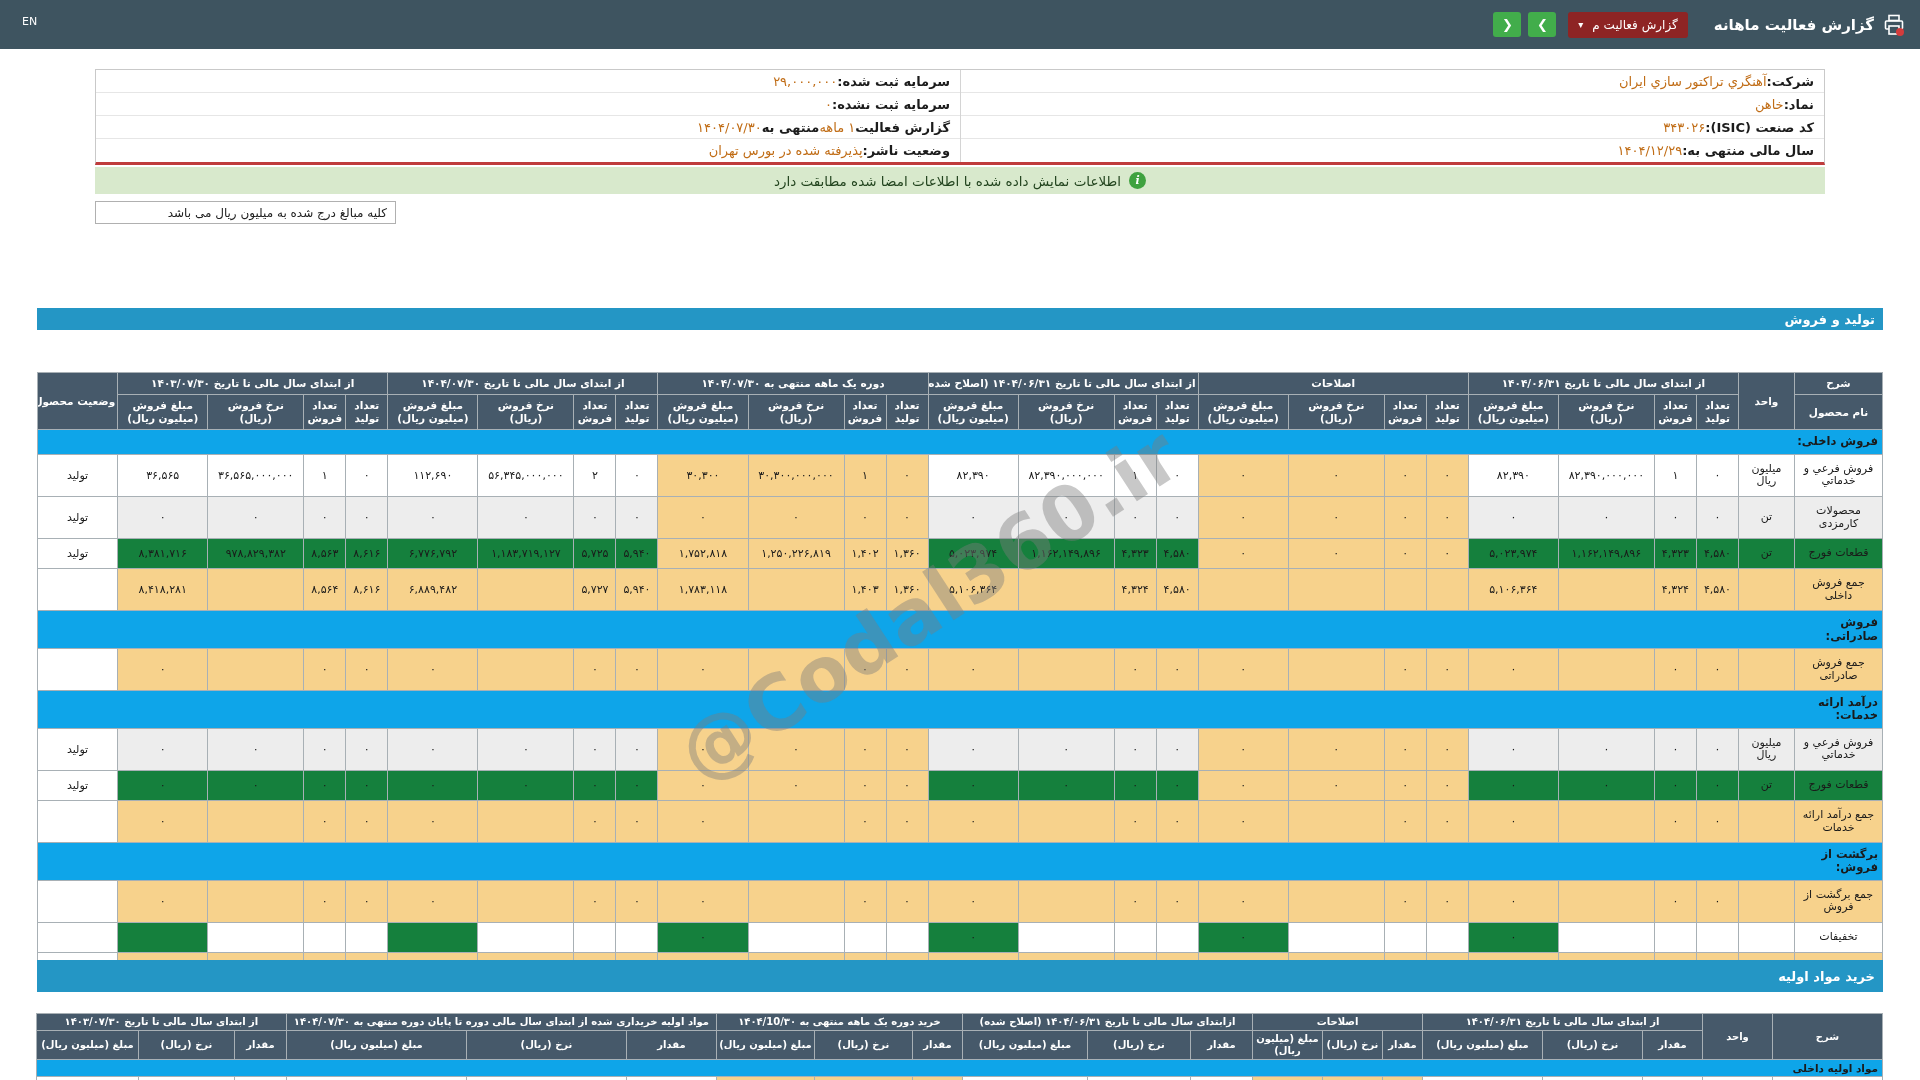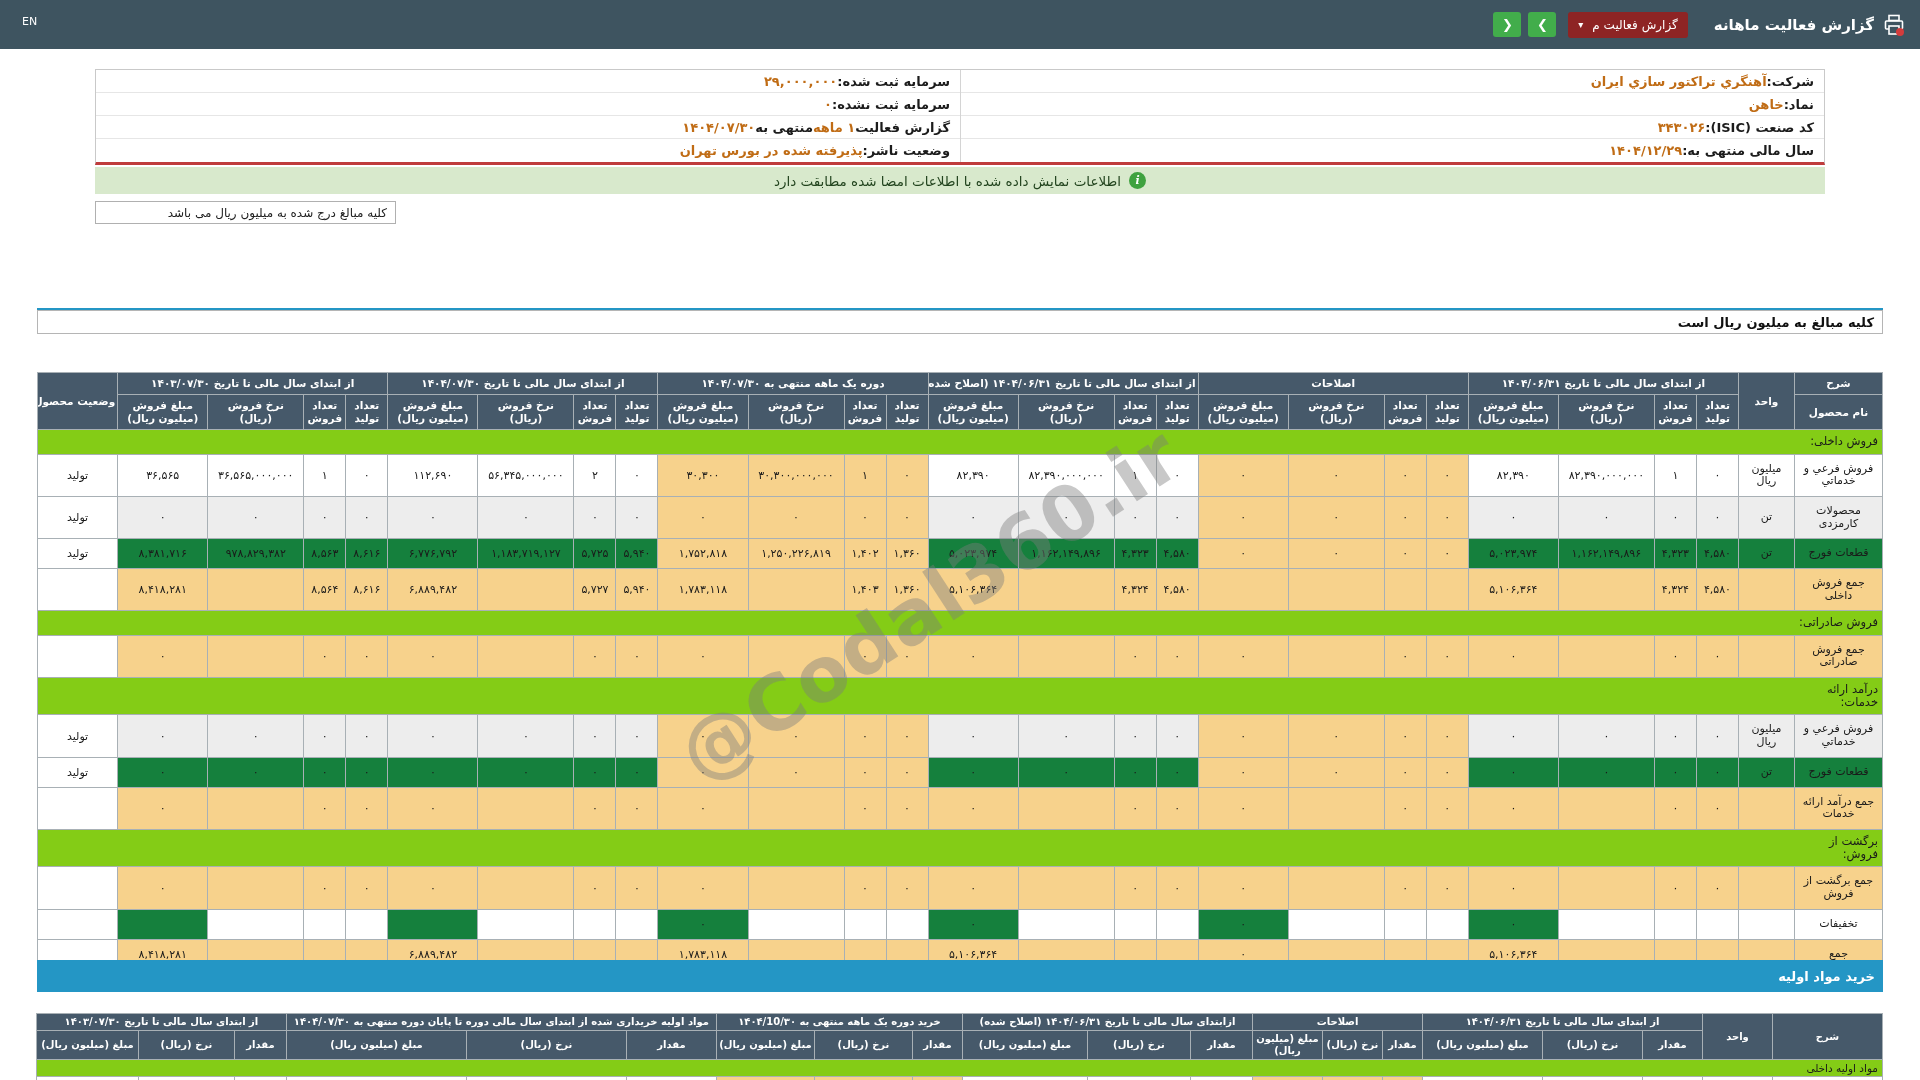--- a/index.html
+++ b/index.html
@@ -21,21 +21,21 @@
 
   
   .infobox{position:absolute;top:69px;right:95px;width:1730px;background:#fff;
     border:1px solid #c9c9c9;border-bottom:3px solid #bf3c3c;display:flex;z-index:5;}
   .half{width:50%;}
   .half.rightp{border-left:1px solid #d4d4d4;}
   .irow{height:23px;display:flex;align-items:center;padding:0 10px;border-bottom:1px solid #e6e6e6;
     font-size:13px;white-space:nowrap;overflow:hidden;}
   .half .irow:last-child{border-bottom:none;}
   .lbl{color:#1c1c1c;font-weight:700;}
-  .val{color:#c06c15;font-weight:700;}
+  .val{color:#c06c15;font-weight:400;}
 
   .banner{position:absolute;top:167px;right:95px;width:1730px;height:27px;background:#d8e9cc;
     display:flex;align-items:center;justify-content:center;gap:8px;font-size:13.5px;color:#23451f;z-index:5;}
   .info-icon{width:17px;height:17px;border-radius:50%;background:#3fa23f;color:#fff;font-size:11px;
     font-weight:700;font-style:italic;display:flex;align-items:center;justify-content:center;
     font-family:"DejaVu Serif",serif;flex:0 0 17px;}
   .note{position:absolute;top:201px;left:95px;width:301px;height:23px;border:1px solid #b0b0b0;
     background:#fff;display:flex;align-items:center;padding:0 8px;font-size:12px;color:#222;z-index:5;}
 
   
@@ -56,21 +56,21 @@
   .rep thead th{background:#46596a;color:#fff;font-weight:700;font-size:10.5px;
     padding:4px 2px;line-height:1.25;white-space:normal;}
   .rep thead tr:first-child th{white-space:nowrap;}
   .rep td{font-size:11px;padding:8px 2px;color:#1a1a1a;}
   td.num{white-space:nowrap;}
   td.name{white-space:normal;line-height:1.15;}
   td.wht{background:#fff;}
   td.str{background:#ededed;}
   td.blu{background:#15803d;}
   td.tan{background:#f7d28c;}
-  td.sec{background:#84cc16;text-align:right;font-weight:400;font-size:11.5px;padding:5px 4px;}
+  td.sec{background:#0ea5e9;text-align:right;font-weight:700;font-size:11.5px;padding:5px 4px;}
   .sec-inner{width:86px;white-space:normal;line-height:1.15;text-align:right;}
   
   #mat-table thead th{font-size:10px;padding:2px 2px;line-height:1.2;}
   #mat-table td{font-size:10.5px;padding:2px 2px;}
   #mat-table td.sec{padding:2px 4px;font-size:10.5px;}
   #mat-table .sec-inner{width:140px;}
 
   
   .watermark{position:absolute;left:640px;top:560px;transform:rotate(-33deg);white-space:nowrap;
     font-size:76px;font-weight:700;color:rgba(125,125,125,0.42);direction:ltr;letter-spacing:1px;
@@ -142,21 +142,20 @@
   </div>
 
   <div class="banner">
     <span class="info-icon">i</span>
     <span>اطلاعات نمایش داده شده با اطلاعات امضا شده مطابقت دارد</span>
   </div>
 
   <div class="note">کلیه مبالغ درج شده به میلیون ریال می باشد</div>
 
   <div class="bluebar" id="prod-bar">تولید و فروش</div>
-  <div class="subtitle-strip">کلیه مبالغ به میلیون ریال است</div>
   <table class="rep" id="prod-table">
       <colgroup>
         <col style="width: 88px;">
         <col style="width: 56px;">
         <col style="width: 42px;">
         <col style="width: 42px;">
         <col style="width: 96px;">
         <col style="width: 90px;">
         <col style="width: 42px;">
         <col style="width: 42px;">

